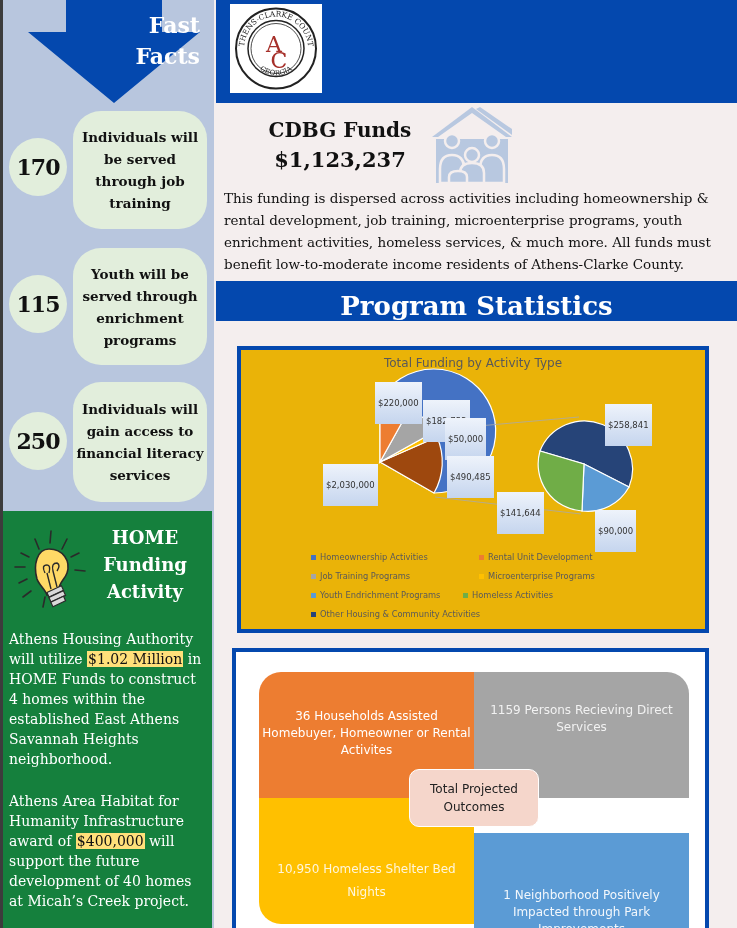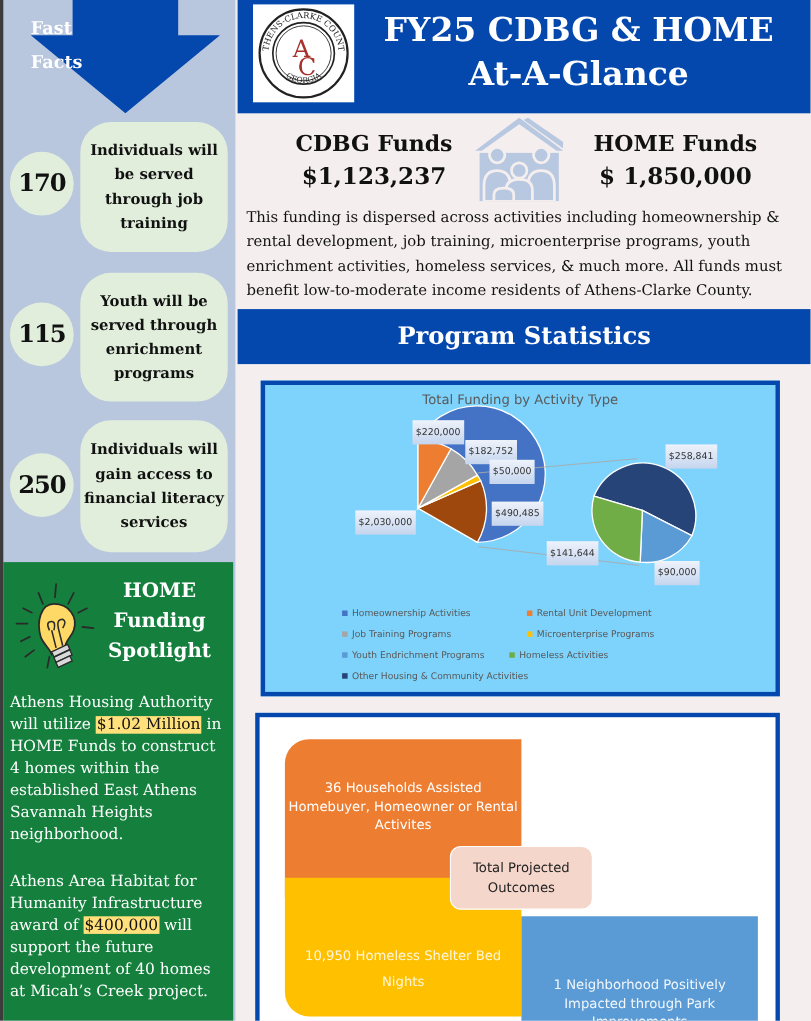--- a/index.html
+++ b/index.html
@@ -3,21 +3,21 @@
 <meta charset="utf-8">
 <style>
   * { box-sizing: border-box; margin: 0; padding: 0; }
   html, body { width: 737px; height: 928px; overflow: hidden; }
   body { position: relative; background: #f4eeee; font-family: "DejaVu Serif", serif; }
 
   
   .sidebar { position: absolute; left: 0; top: 0; width: 214px; height: 928px; background: #b8c6de; border-left: 3px solid #3c3c3c; }
   .arrow { position: absolute; left: 25px; top: 0; width: 172px; height: 103px; }
   .arrow svg { position: absolute; left: 0; top: 0; }
-  .arrow-text { position: absolute; left: 0; top: 10px; width: 172px; text-align: left; color: #fff; font-weight: bold; font-size: 16px; line-height: 31px; }
+  .arrow-text { position: absolute; left: 0; top: 10px; width: 172px; text-align: right; color: #fff; font-weight: bold; font-size: 22px; line-height: 31px; }
 
   .fact { position: absolute; left: 0; width: 214px; }
   .fact-num { position: absolute; left: 6px; width: 58px; height: 58px; border-radius: 50%; background: #e2eedc; display: flex; align-items: center; justify-content: center; font-weight: bold; font-size: 22px; color: #111; letter-spacing: -1px; }
   .fact-box { position: absolute; left: 70px; width: 134px; border-radius: 28px; background: #e2eedc; display: flex; align-items: center; justify-content: center; text-align: center; font-weight: bold; font-size: 13.5px; line-height: 22px; color: #111; padding: 4px 2px; }
 
   .spotlight { position: absolute; left: 3px; top: 511px; width: 209px; height: 417px; background: #15803d; color: #fff; }
   .bulb { position: absolute; left: 6px; top: 16px; width: 84px; height: 84px; }
   .spot-title { position: absolute; left: 88px; top: 13px; width: 108px; text-align: center; font-weight: bold; font-size: 18px; line-height: 27px; color: #fff; }
   .spot-para { position: absolute; left: 6px; width: 200px; text-align: left; font-size: 14px; line-height: 20px; color: #fff; }
   .hl { background: #ffe07a; color: #111; padding: 0 1px; }
@@ -29,27 +29,27 @@
 
   
   .funds { position: absolute; left: 216px; top: 103px; width: 521px; height: 177px; }
   .fund { position: absolute; top: 12px; text-align: center; font-weight: bold; color: #111; font-size: 20px; line-height: 30px; }
   .fund-cdbg { left: 44px; width: 160px; }
   .fund-home { left: 318px; width: 160px; }
   .fund .amt { font-size: 21px; }
   .family-icon { position: absolute; left: 216px; top: 4px; width: 80px; height: 76px; }
   .funds-desc { position: absolute; left: 8px; top: 84px; width: 506px; text-align: left; font-size: 13.5px; line-height: 22px; color: #111; }
 
-  .section-bar { position: absolute; left: 216px; top: 281px; width: 521px; height: 50px; background: #0448ae; color: #fff; text-align: center; font-weight: bold; font-size: 22px; line-height: 50px; }
-
-  
-  .chart-panel { position: absolute; left: 237px; top: 346px; width: 472px; height: 287px; background: #7dd3fc; border: 4px solid #0448ae; }
+  .section-bar { position: absolute; left: 216px; top: 281px; width: 521px; height: 40px; background: #0448ae; color: #fff; text-align: center; font-weight: bold; font-size: 26px; line-height: 50px; }
+
+  
+  .chart-panel { position: absolute; left: 237px; top: 346px; width: 472px; height: 287px; background: #eab308; border: 4px solid #0448ae; }
   .chart-title { position: absolute; left: 0; top: 6px; width: 100%; text-align: center; font-family: "DejaVu Sans", sans-serif; font-size: 12px; color: #595959; }
   .chart-svg { position: absolute; left: 0; top: 0; }
-  .dlabel { position: absolute; font-family: "DejaVu Sans", sans-serif; font-size: 8.5px; color: #333; background: linear-gradient(#eef3fb, #c5d5ee); padding: 6px 3px; white-space: nowrap; }
+  .dlabel { position: absolute; font-family: "DejaVu Sans", sans-serif; font-size: 8.5px; color: #333; background: linear-gradient(#eef3fb, #c5d5ee); padding: 16px 3px; white-space: nowrap; }
   .legend { position: absolute; left: 70px; top: 202px; width: 360px; font-family: "DejaVu Sans", sans-serif; font-size: 8.3px; color: #595959; }
   .legend-item { position: absolute; white-space: nowrap; display: flex; align-items: center; }
   .legend-swatch { width: 5px; height: 5px; margin-right: 4px; }
 
   
   .outcomes-panel { position: absolute; left: 232px; top: 648px; width: 477px; height: 290px; background: #fff; border: 4px solid #0448ae; }
   .quad { position: absolute; color: #fff; font-family: "DejaVu Sans", sans-serif; font-size: 12px; line-height: 17px; text-align: center; display: flex; justify-content: center; }
   .q1 { left: 23px; top: 20px; width: 215px; height: 144px; background: #ed7d31; border-top-left-radius: 22px; padding-top: 36px; }
   .q2 { left: 238px; top: 20px; width: 215px; height: 126px; background: #a5a5a5; border-top-right-radius: 22px; padding-top: 30px; color: #f2f2f2; }
   .q3 { left: 23px; top: 146px; width: 215px; height: 126px; background: #ffc000; border-bottom-left-radius: 22px; padding-top: 60px; line-height: 23px; color: #fff6dc; }
@@ -102,21 +102,21 @@
     <path d="M36,46 q-4,-8 2,-8 q4,0 2,8 M44,44 q-2,-8 4,-8 q4,2 0,8 M38,46 L42,62 M44,44 L48,60" fill="none" stroke="#2a2a2a" stroke-width="1.4"></path>
     <g fill="#d9d9d9" stroke="#2a2a2a" stroke-width="1.2">
       <rect x="38" y="62" width="16" height="5" transform="rotate(-25 46 64)"></rect>
       <rect x="40" y="67" width="16" height="5" transform="rotate(-25 48 69)"></rect>
       <rect x="42" y="72" width="14" height="5" transform="rotate(-25 49 74)"></rect>
     </g>
   </svg>
   <div class="spot-title">
     <div>HOME</div>
     <div>Funding</div>
-    <div>Spotlight</div>
+    <div>Activity</div>
   </div>
   <div class="spot-para" style="top:118px">
     <span>Athens Housing Authority will utilize </span><span class="hl">$1.02 Million</span><span> in HOME Funds to construct 4 homes within the established East Athens Savannah Heights neighborhood.</span>
   </div>
   <div class="spot-para" style="top:280px">
     <span>Athens Area Habitat for Humanity Infrastructure award of </span><span class="hl">$400,000</span><span> will support the future development of 40 homes at Micah’s Creek project.</span>
   </div>
 </div>
 
 <div class="header">
@@ -128,24 +128,20 @@
       <defs>
         <path id="arcTop" d="M14,44.5 A32,32 0 0 1 78,44.5"></path>
         <path id="arcBot" d="M26,62 A26,26 0 0 0 66,62"></path>
       </defs>
       <text font-family="DejaVu Serif, serif" font-size="7.5" fill="#222"><textPath href="#arcTop" startOffset="50%" text-anchor="middle">ATHENS-CLARKE COUNTY</textPath></text>
       <text font-family="DejaVu Serif, serif" font-size="7" fill="#222"><textPath href="#arcBot" startOffset="50%" text-anchor="middle">GEORGIA</textPath></text>
       <text x="44" y="48" text-anchor="middle" font-family="DejaVu Serif, serif" font-size="22" fill="#a6302a">A</text>
       <text x="49" y="64" text-anchor="middle" font-family="DejaVu Serif, serif" font-size="22" fill="#a6302a">C</text>
     </svg>
   </div>
-  <div class="header-title">
-    <div>FY25 CDBG &amp; HOME</div>
-    <div>At-A-Glance</div>
-  </div>
 </div>
 
 <div class="funds">
   <div class="fund fund-cdbg">
     <div>CDBG Funds</div>
     <div class="amt">$1,123,237</div>
   </div>
   <svg class="family-icon" viewBox="0 0 80 76">
     <g fill="#b8c8e0">
       <polygon points="40,0 80,30 74,30 40,6 6,30 0,30"></polygon>
@@ -159,24 +155,20 @@
       <circle cx="20" cy="34" r="7"></circle>
         <circle cx="60" cy="34" r="7"></circle>
       <circle cx="40" cy="48" r="7"></circle>
         <circle cx="26" cy="58" r="6"></circle>
       <path d="M8,76 v-14 q0,-14 12,-14 q12,0 12,14 v14 z"></path>
       <path d="M48,76 v-14 q0,-14 12,-14 q12,0 12,14 v14 z"></path>
       <path d="M28,76 v-10 q0,-10 12,-10 q12,0 12,10 v10 z"></path>
       <path d="M17,76 v-6 q0,-6 9,-6 q9,0 9,6 v6 z"></path>
     </g>
   </svg>
-  <div class="fund fund-home">
-    <div>HOME Funds</div>
-    <div class="amt">$ 1,850,000</div>
-  </div>
   <div class="funds-desc">This funding is dispersed across activities including  homeownership &amp; rental development, job training, microenterprise programs, youth enrichment activities, homeless services, &amp; much more. All funds must benefit low-to-moderate income residents of Athens-Clarke County.</div>
 </div>
 
 <div class="section-bar">Program Statistics</div>
 
 <div class="chart-panel">
   <div class="chart-title">Total Funding by Activity Type</div>
   <svg class="chart-svg" width="464" height="279" viewBox="0 0 464 279">
 
     <g stroke="#fff" stroke-width="1.2">
@@ -234,20 +226,23 @@
         <span class="legend-swatch" style="background:#264478"></span>
         <span>Other Housing &amp; Community Activities</span>
       </div>
   </div>
 </div>
 
 <div class="outcomes-panel">
   <div class="quad q1">
       <span>36 Households Assisted Homebuyer, Homeowner or Rental Activites</span>
     </div>
+  <div class="quad q2">
+      <span>1159 Persons Recieving Direct Services</span>
+    </div>
   <div class="quad q3">
       <span>10,950 Homeless Shelter Bed Nights</span>
     </div>
   <div class="quad q4">
       <span>1 Neighborhood Positively Impacted through Park Improvements</span>
     </div>
   <div class="center-box">
       <span>Total Projected Outcomes</span>
     </div>
 </div>

